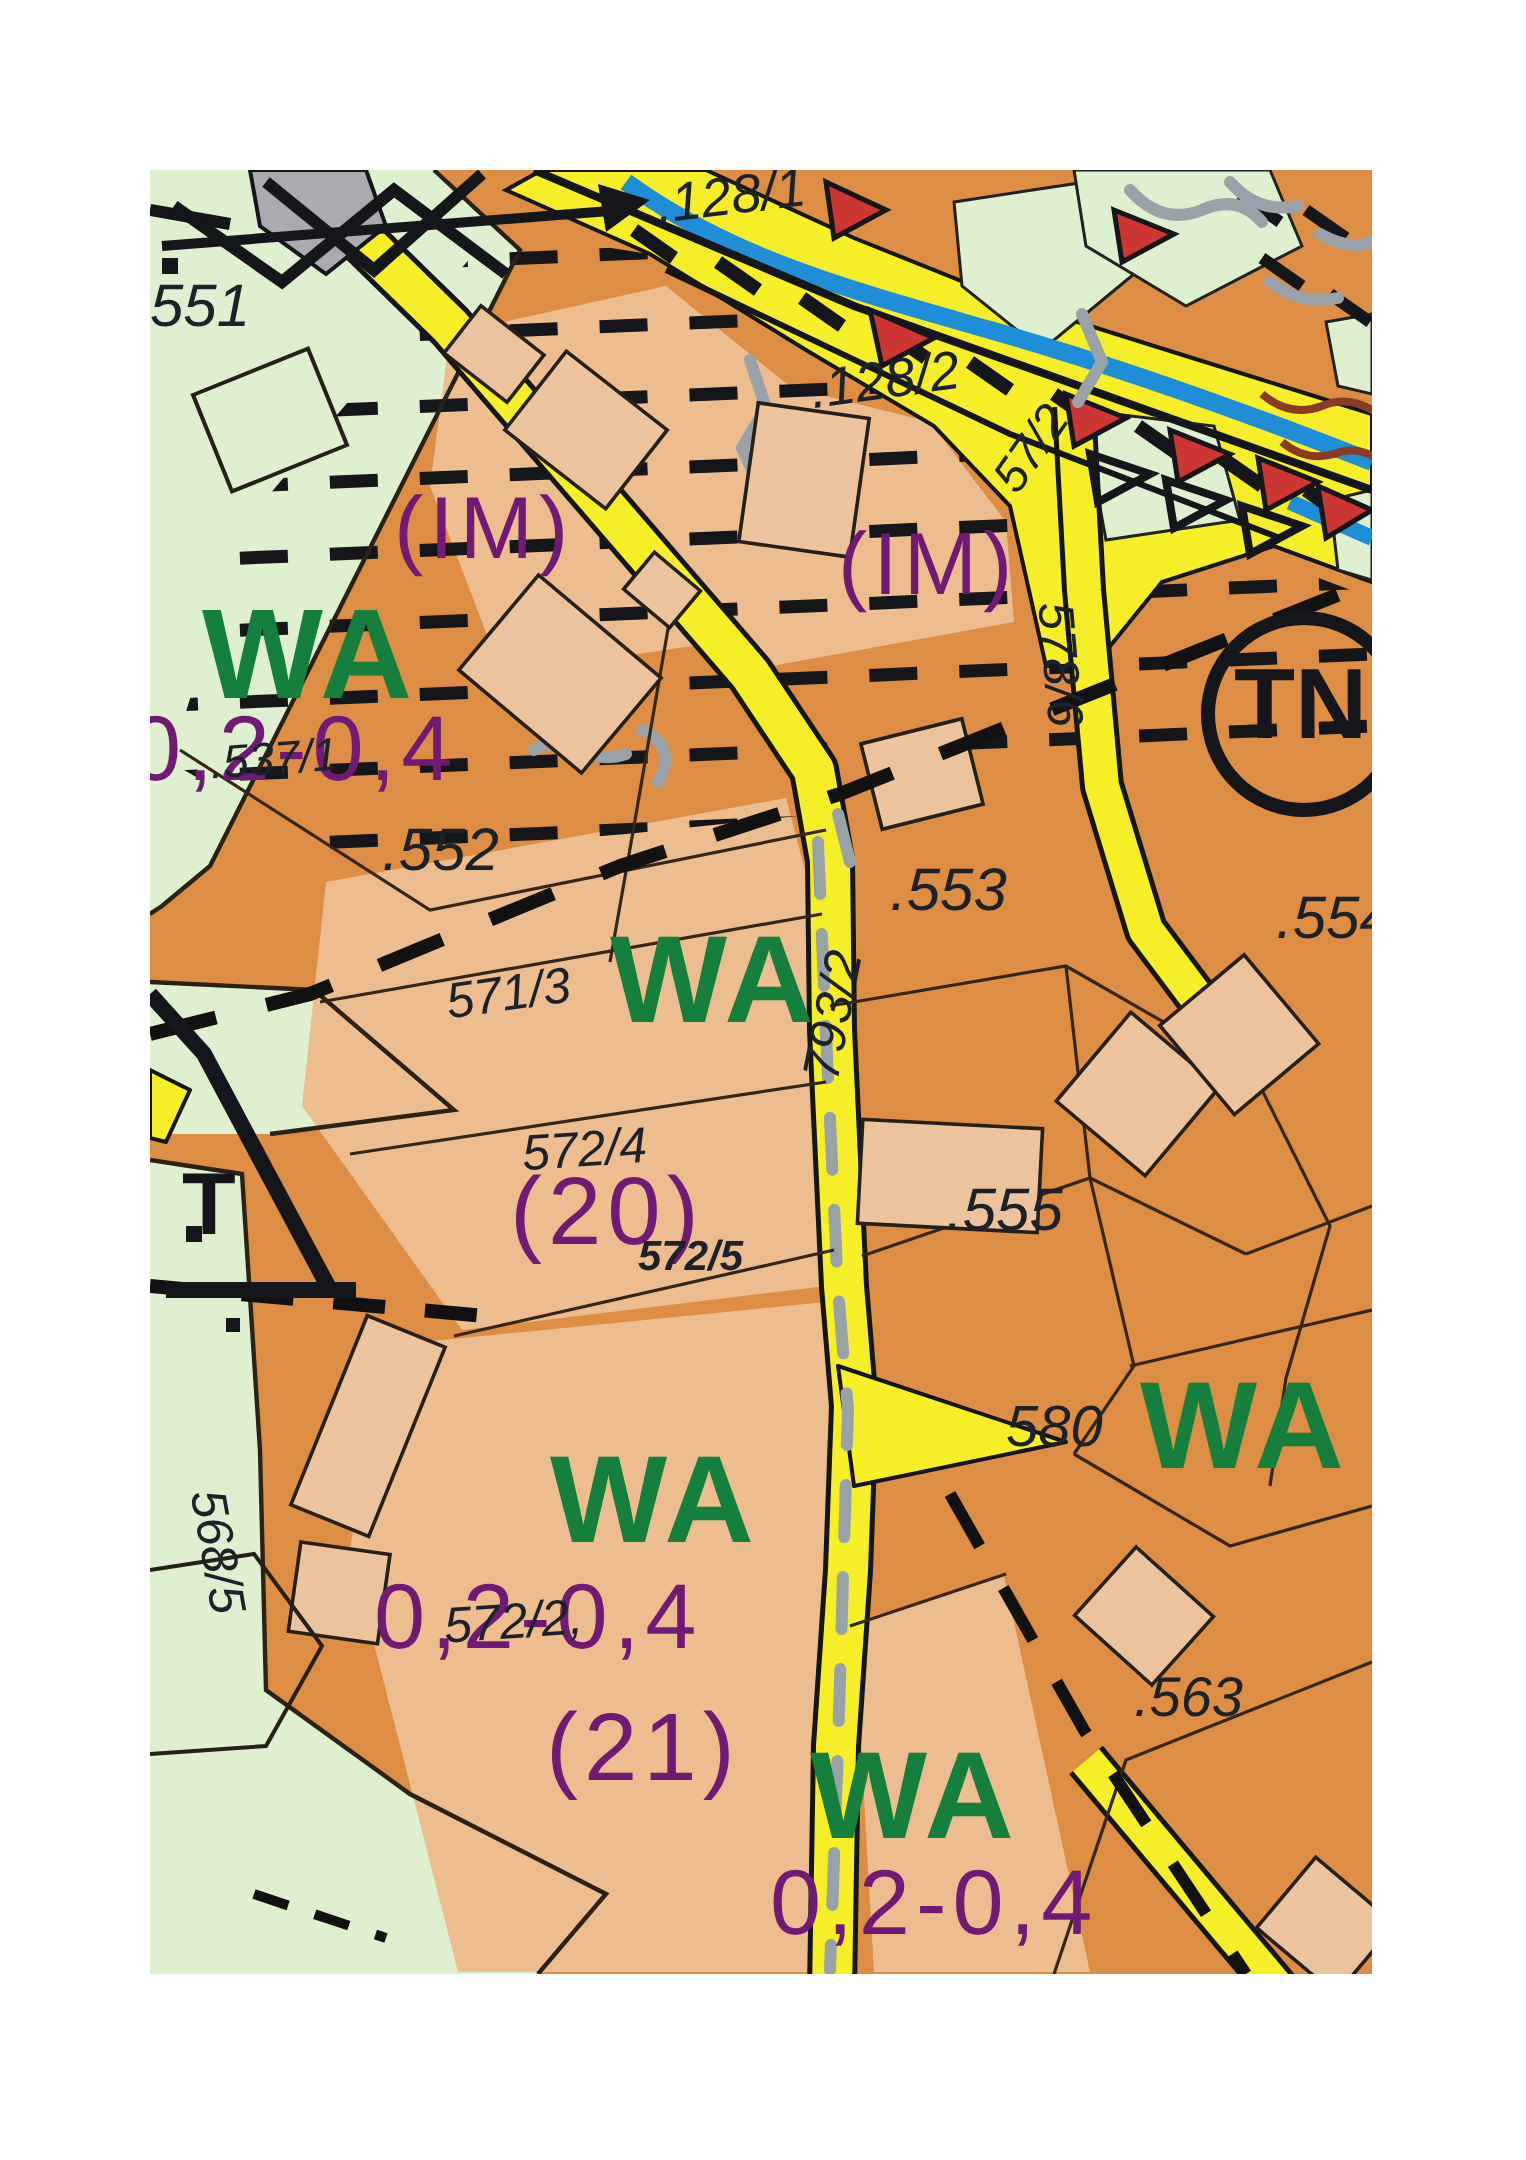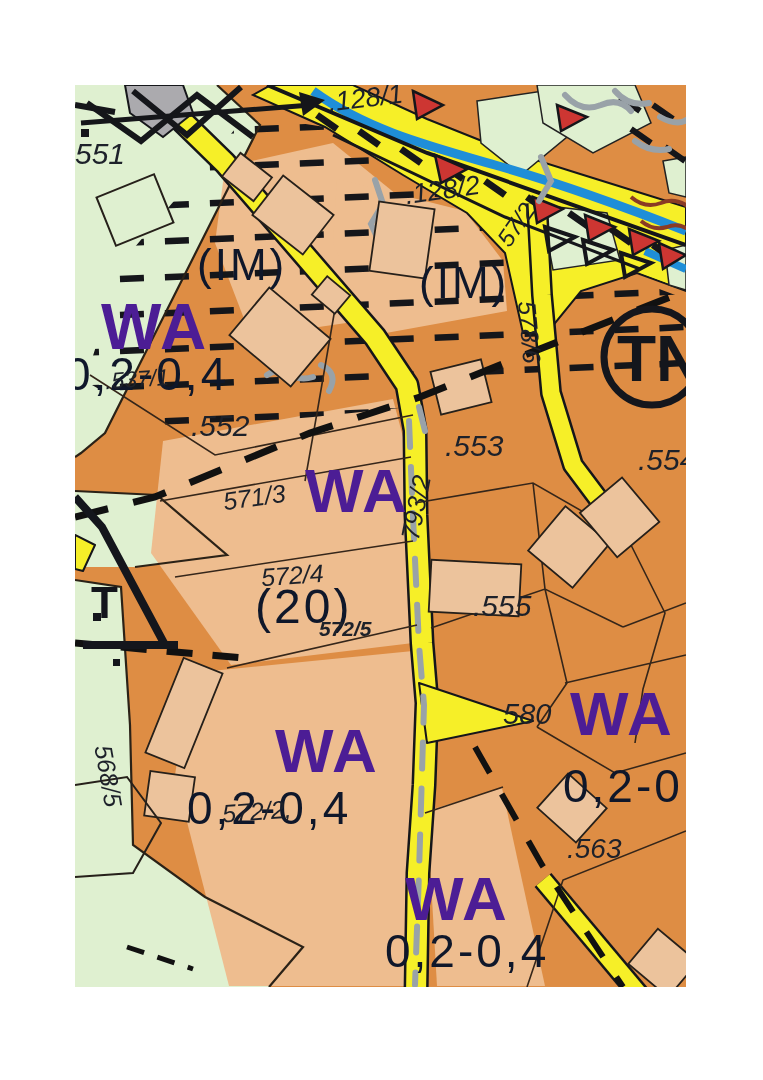--- a/index.html
+++ b/index.html
@@ -4,22 +4,22 @@
 <style>
   html,body{margin:0;padding:0;background:#ffffff;}
   #page{position:relative;width:763px;height:1080px;background:#ffffff;overflow:hidden;
         font-family:"Liberation Sans",sans-serif;}
   #map{position:absolute;left:75px;top:85px;width:611px;height:902px;overflow:hidden;
        background:#dff0d0;}
   #map svg{position:absolute;left:0;top:0;}
   .lbl{position:absolute;color:#1d212a;white-space:nowrap;line-height:1;z-index:7;
        font-family:"Liberation Sans",sans-serif;}
   .it{font-style:italic;}
-  .zone{z-index:6;font-weight:700;letter-spacing:2px;color:#4c1d95;}
-  .val{z-index:6;font-weight:400;letter-spacing:3px;color:#0f172a;}
+  .zone{z-index:6;font-weight:700;letter-spacing:2px;color:#15803d;}
+  .val{z-index:6;font-weight:400;letter-spacing:3px;color:#701a75;}
   .sym{z-index:8;font-weight:700;color:#14161c;}
 </style>
 </head>
 <body>
 
 <div id="page">
  <div id="map">
 
   <svg width="611" height="902" viewBox="0 0 611 902">
     <defs>
@@ -194,30 +194,30 @@
   <div class="lbl val" style="left:180px;top:498px;font-size:48px;">(20)</div>
   <div class="lbl it" style="left:244px;top:533px;font-size:21px;font-weight:bold;">572/5</div>
 
   <div class="lbl it" style="left:370px;top:346px;font-size:30px;">.553</div>
   <div class="lbl it" style="left:563px;top:360px;font-size:30px;">.554</div>
   <div class="lbl it" style="left:398px;top:506px;font-size:30px;">.555</div>
   <div class="lbl it" style="left:428px;top:596px;font-size:29px;margin-top:19px;">580</div>
   <div class="lbl it" style="left:492px;top:750px;font-size:28px;">.563</div>
 
   <div class="lbl zone" style="left:495px;top:598px;font-size:62px;">WA</div>
-  <div class="lbl val" style="left:488px;top:678px;font-size:46px;">0,2-0</div>
 
   <div class="lbl zone" style="left:200px;top:635px;font-size:62px;">WA</div>
   <div class="lbl val" style="left:112px;top:700px;font-size:46px;">0,2-0,4</div>
   <div class="lbl it" style="left:147px;top:714px;font-size:25px;transform:rotate(-4deg);">572/2,</div>
+  <div class="lbl val" style="left:198px;top:766px;font-size:48px;">(21)</div>
 
   <div class="lbl zone" style="left:330px;top:783px;font-size:62px;">WA</div>
   <div class="lbl val" style="left:310px;top:843px;font-size:46px;">0,2-0,4</div>
 
   <div class="lbl it" style="left:40px;top:658px;font-size:25px;transform:rotate(80deg);transform-origin:0 0;">568/5</div>
   <div class="lbl it" style="left:322px;top:452px;font-size:26px;transform:rotate(-79deg);transform-origin:0 0;">793/2</div>
   <div class="lbl it" style="left:464px;top:215px;font-size:25px;transform:rotate(85deg);transform-origin:0 0;">578/6</div>
 
-  <div class="lbl sym" style="left:542px;top:242px;font-size:64px;">TN</div>
+  <div class="lbl sym" style="left:542px;top:242px;font-size:50px;">TN</div>
   <div class="lbl sym" style="left:16px;top:496px;font-size:44px;">T</div>
 
  </div>
 </div>
 
 </body></html>

